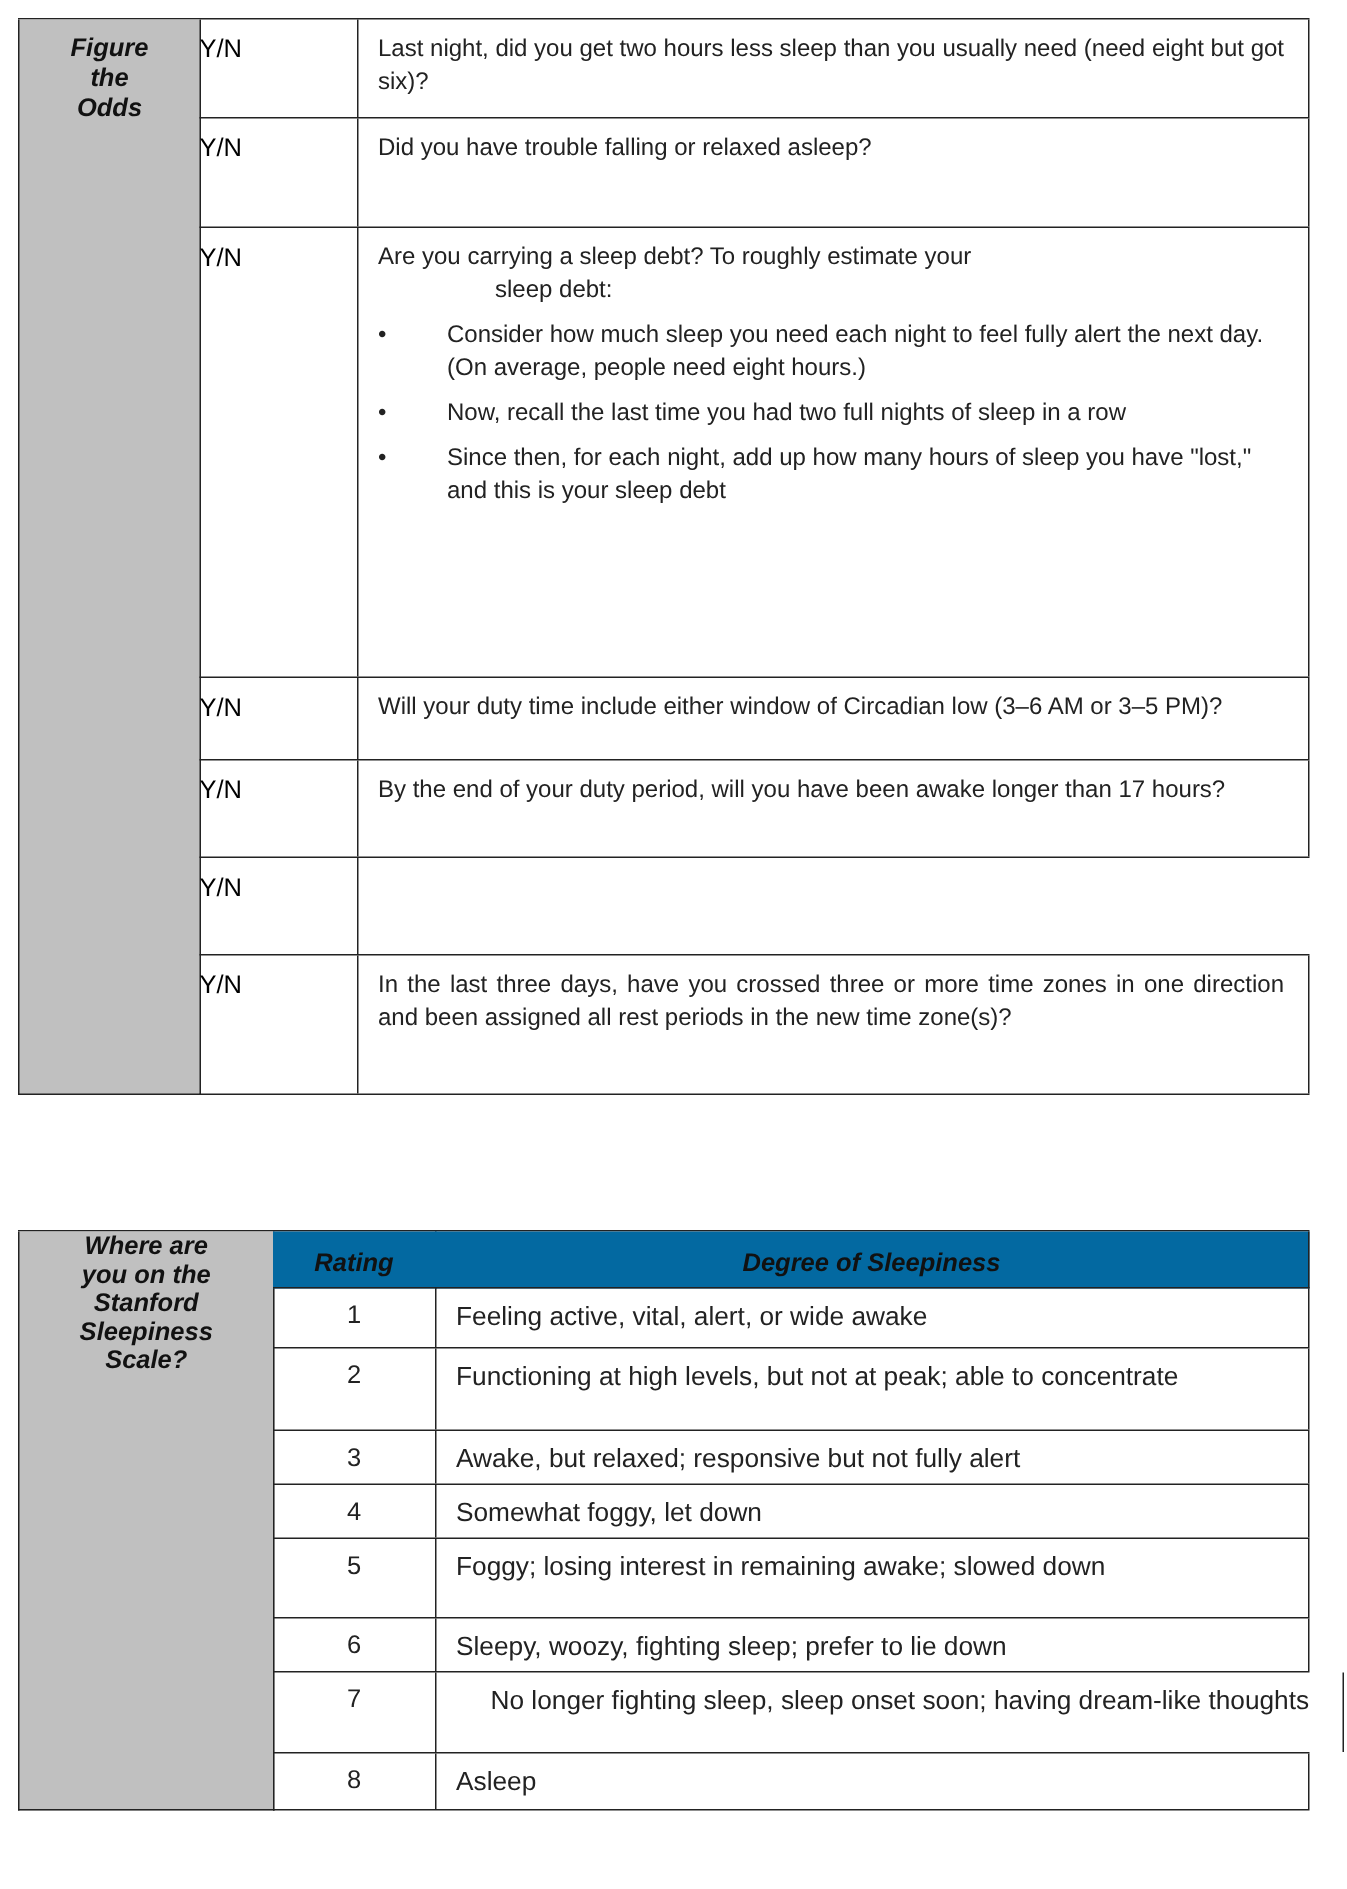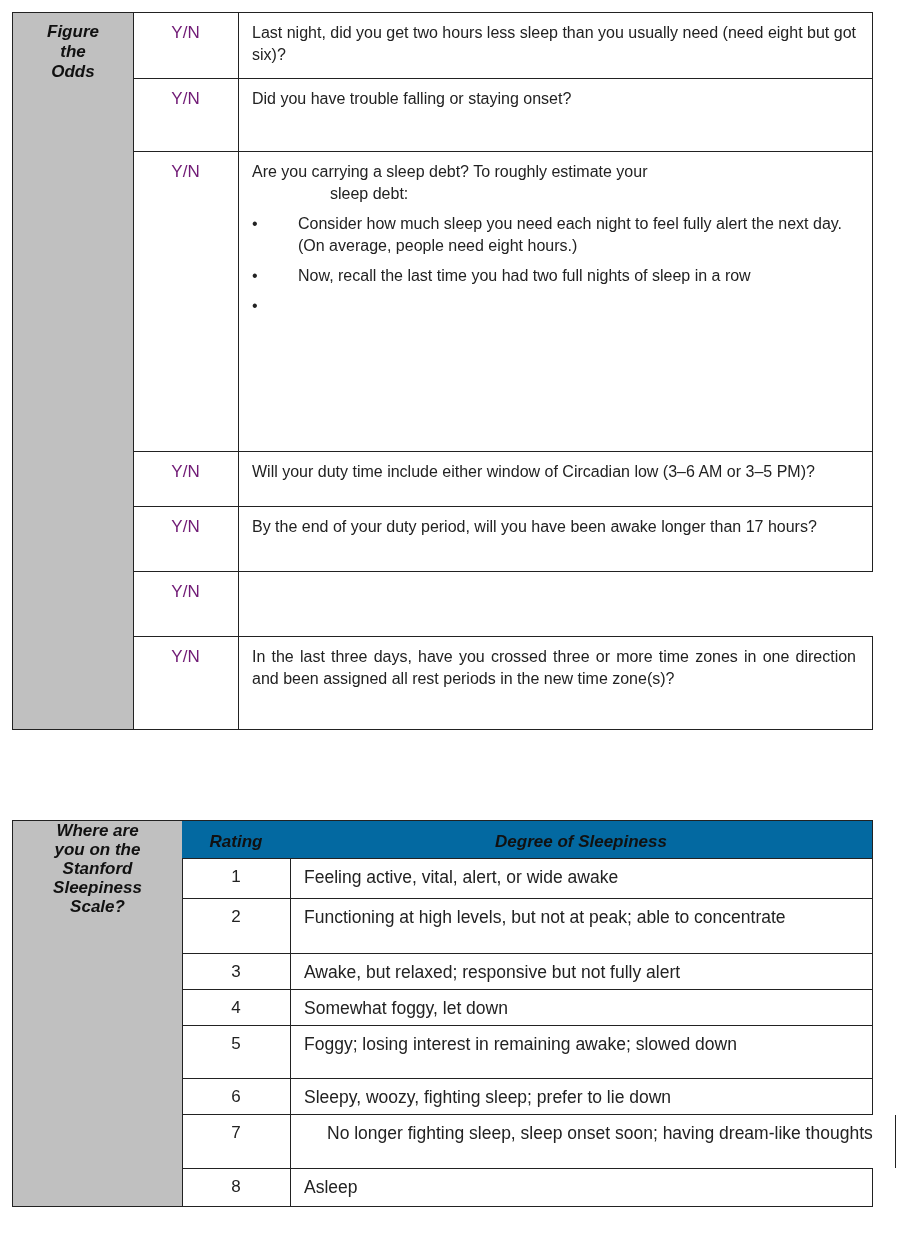--- a/index.html
+++ b/index.html
@@ -4,21 +4,21 @@
   <style>
     html, body { margin: 0; padding: 0; background: #ffffff; }
     body { width: 898px; height: 1259px; position: relative; overflow: hidden;
            font-family: "Liberation Sans", sans-serif; color: #1a1a1a; }
     .tbl { position: absolute; left: 12px; width: 861px; border-top: 1.5px solid #222; }
     .side { position: absolute; top: 0; left: 0; background: #c0c0c0; border-left: 1.5px solid #222;
             border-right: 1.5px solid #222; box-sizing: border-box; text-align: center;
             font-weight: bold; font-style: italic; font-size: 17px; line-height: 20px; color: #111; }
     .row { position: absolute; box-sizing: border-box; border-bottom: 1.5px solid #222; }
     .cell-yn { position: absolute; top: 0; bottom: 0; box-sizing: border-box; border-right: 1.5px solid #222;
-               text-align: center; font-size: 17px; padding-top: 10px; color: #701a75; }
+               text-align: left; font-size: 17px; padding-top: 10px; color: #000000; }
     .cell-q { position: absolute; top: 0; bottom: 0; box-sizing: border-box; border-right: 1.5px solid #222;
               font-size: 16px; line-height: 22px; padding: 9px 16px 0 14px; text-align: justify; color: #222; }
     .cell-q .indent-cont { padding-left: 78px; display: block; }
     .bullet { position: relative; padding-left: 46px; margin-top: 8px; text-align: left; }
     .bullet .dot { position: absolute; left: 0; top: 0; }
     .hdr { position: absolute; top: 0; box-sizing: border-box; background: #0369a1; border-right: 1.5px solid #222;
            border-bottom: 1.5px solid #222; font-weight: bold; font-style: italic; font-size: 17px; text-align: center;
            padding-top: 11px; color: #111; height: 38px; }
     .rt { position: absolute; top: 0; bottom: 0; box-sizing: border-box; border-right: 1.5px solid #222;
           text-align: center; font-size: 17px; padding-top: 8px; color: #222; }
@@ -34,37 +34,38 @@
     <div>the</div>
     <div>Odds</div>
   </div>
 
   <div class="row" style="left:121px; width:740px; top:0; height:66px;">
     <div class="cell-yn" style="left:0; width:106px;">Y/N</div>
     <div class="cell-q" style="left:105px; width:635px;">Last night, did you get two hours less sleep than you usually need (need eight but got six)?</div>
   </div>
   <div class="row" style="left:121px; width:740px; top:66px; height:73px;">
     <div class="cell-yn" style="left:0; width:106px;">Y/N</div>
-    <div class="cell-q" style="left:105px; width:635px;">Did you have trouble falling or staying onset?</div>
+    <div class="cell-q" style="left:105px; width:635px;">Did you have trouble falling or relaxed asleep?</div>
   </div>
   <div class="row" style="left:121px; width:740px; top:139px; height:300px;">
     <div class="cell-yn" style="left:0; width:106px;">Y/N</div>
     <div class="cell-q" style="left:105px; width:635px; text-align:left;">
       <span style="display:block;">Are you carrying a sleep debt?  To roughly estimate your</span>
       <span class="indent-cont">sleep debt:</span>
       <div class="bullet">
         <span class="dot">•</span>
         <span>Consider how much sleep you need each night to feel fully alert the next day. (On average, people need eight hours.)</span>
       </div>
       <div class="bullet">
         <span class="dot">•</span>
         <span>Now, recall the last time you had two full nights of sleep in a row</span>
       </div>
       <div class="bullet">
         <span class="dot">•</span>
+        <span>Since then, for each night, add up how many hours of sleep you have "lost," and this is your sleep debt</span>
       </div>
     </div>
   </div>
   <div class="row" style="left:121px; width:740px; top:439px; height:55px;">
     <div class="cell-yn" style="left:0; width:106px;">Y/N</div>
     <div class="cell-q" style="left:105px; width:635px;">Will your duty time include either window of Circadian low (3–6 AM or 3–5 PM)?</div>
   </div>
   <div class="row" style="left:121px; width:740px; top:494px; height:65px;">
     <div class="cell-yn" style="left:0; width:106px;">Y/N</div>
     <div class="cell-q" style="left:105px; width:635px;">By the end of your duty period, will you have been awake longer than 17 hours?</div>

